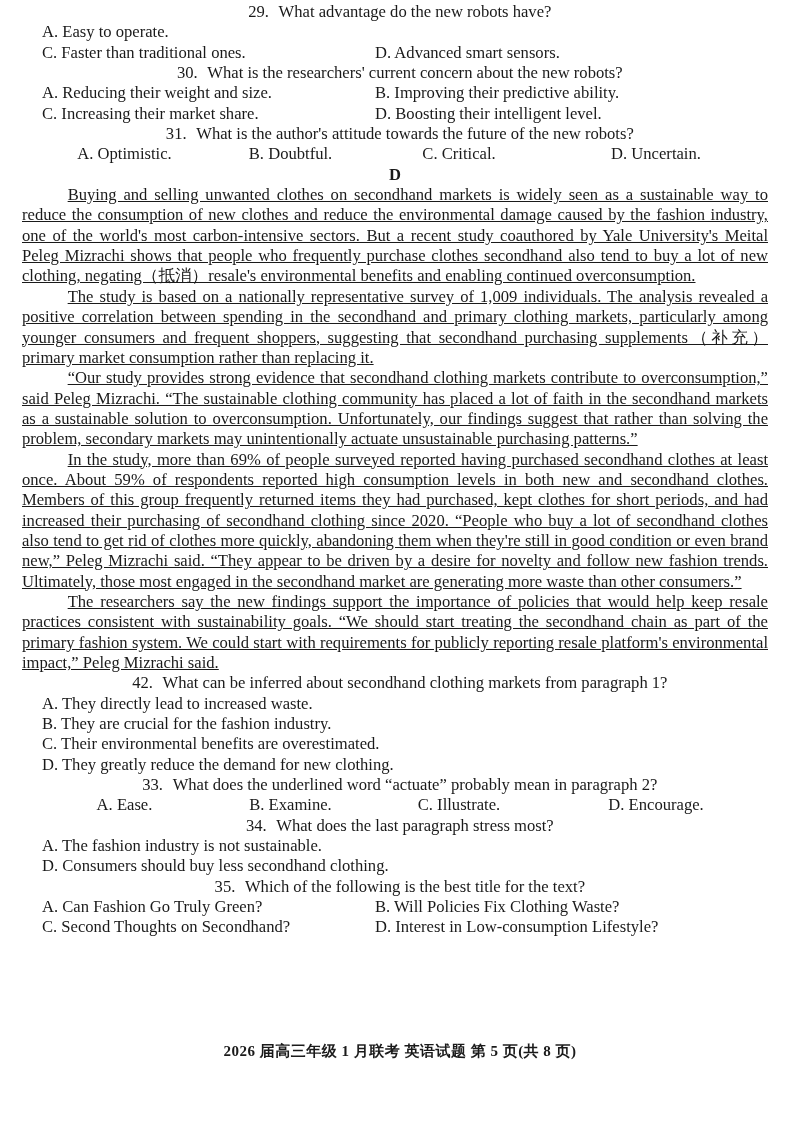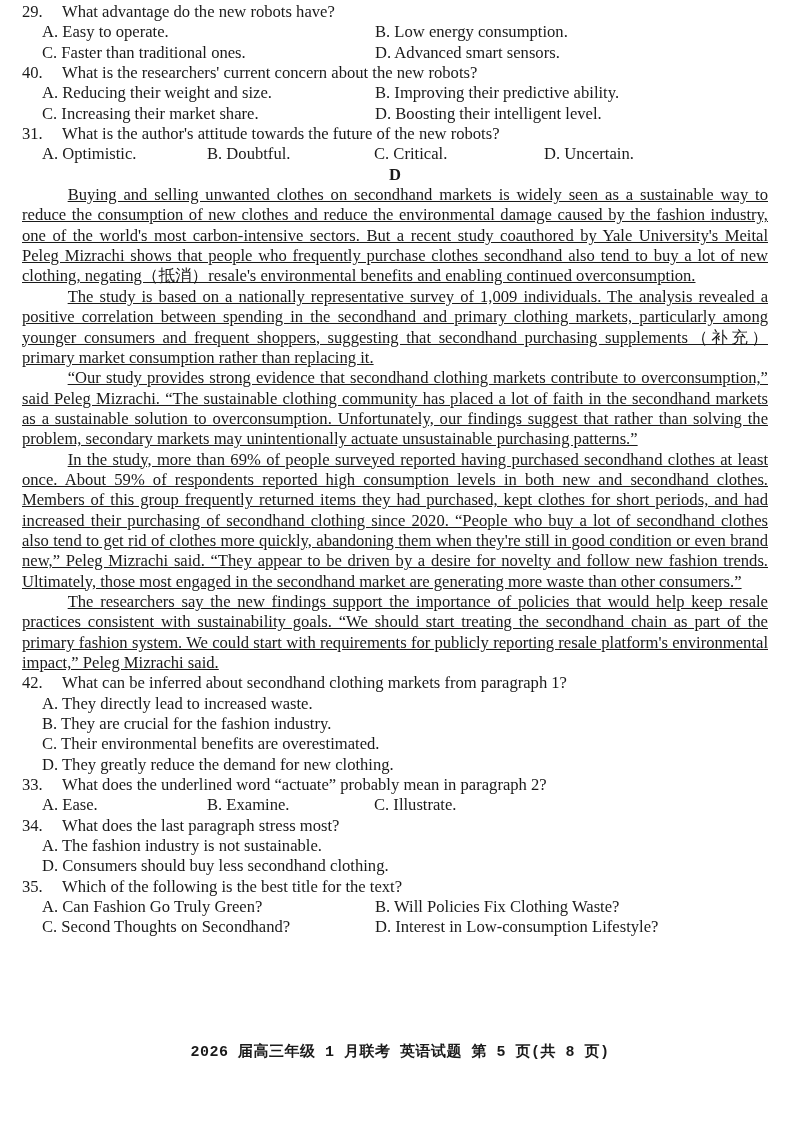--- a/index.html
+++ b/index.html
@@ -3,50 +3,49 @@
 <meta charset="utf-8">
 <style>
   html, body { margin: 0; padding: 0; }
   body {
     width: 800px; height: 1132px; background: #ffffff; color: #1a1a1a;
     font-family: "Liberation Serif", "DejaVu Serif", serif;
     font-size: 16.6px; position: relative; overflow: hidden;
   }
   .page { position: absolute; left: 22px; top: 2px; width: 746px; }
   .line { height: 20.35px; line-height: 20.35px; white-space: nowrap; }
-  .q { padding-left: 40px; text-indent: -40px; }
+  .q { padding-left: 40px; text-indent: -40px; text-align: center; }
   .qnum { display: inline-block; width: 40px; text-indent: 0; }
   .opts { padding-left: 20px; }
   .opt-grid2 { display: grid; grid-template-columns: 333px 1fr; padding-left: 20px; }
-  .opt-grid4 { display: grid; grid-template-columns: 165px 167px 170px 1fr; padding-left: 20px; }
+  .opt-grid4 { display: grid; grid-template-columns: 165px 167px 170px 1fr; padding-left: 20px; text-align: center; }
   .section-letter { text-align: center; font-weight: bold; height: 20.35px; line-height: 20.35px; }
   .para { text-align: justify; text-align-last: left; line-height: 20.35px; }
   .para p { margin: 0; text-indent: 2.75em; text-decoration: underline; }
   .ul { text-decoration: underline; }
   .footer {
     position: absolute; top: 1042px; left: 0; width: 800px; text-align: center;
-    font-family: Liberation Mono, monospace; font-weight: bold; font-size: 15px; letter-spacing: 0.5px;
+    font-family: Liberation Serif, serif; font-weight: bold; font-size: 15px; letter-spacing: 0.5px;
   }
 </style>
 </head>
 <body>
 
 <div class="page">
 
   <div class="line q"><span class="qnum">29.</span><span>What advantage do the new robots have?</span></div>
   <div class="line opt-grid2">
     <span>A. Easy to operate.</span>
-    <span>B. Low energy consumption.</span>
   </div>
   <div class="line opt-grid2">
     <span>C. Faster than traditional ones.</span>
     <span>D. Advanced smart sensors.</span>
   </div>
 
-  <div class="line q"><span class="qnum">40.</span><span>What is the researchers' current concern about the new robots?</span></div>
+  <div class="line q"><span class="qnum">30.</span><span>What is the researchers' current concern about the new robots?</span></div>
   <div class="line opt-grid2">
     <span>A. Reducing their weight and size.</span>
     <span>B. Improving their predictive ability.</span>
   </div>
   <div class="line opt-grid2">
     <span>C. Increasing their market share.</span>
     <span>D. Boosting their intelligent level.</span>
   </div>
 
   <div class="line q"><span class="qnum">31.</span><span>What is the author's attitude towards the future of the new robots?</span></div>
@@ -71,20 +70,21 @@
   <div class="line opts">A. They directly lead to increased waste.</div>
   <div class="line opts">B. They are crucial for the fashion industry.</div>
   <div class="line opts">C. Their environmental benefits are overestimated.</div>
   <div class="line opts">D. They greatly reduce the demand for new clothing.</div>
 
   <div class="line q"><span class="qnum">33.</span><span>What does the underlined word “actuate” probably mean in paragraph 2?</span></div>
   <div class="line opt-grid4">
     <span>A. Ease.</span>
     <span>B. Examine.</span>
     <span>C. Illustrate.</span>
+    <span>D. Encourage.</span>
   </div>
 
   <div class="line q"><span class="qnum">34.</span><span>What does the last paragraph stress most?</span></div>
   <div class="line opts">A. The fashion industry is not sustainable.</div>
   <div class="line opts">D. Consumers should buy less secondhand clothing.</div>
 
   <div class="line q"><span class="qnum">35.</span><span>Which of the following is the best title for the text?</span></div>
   <div class="line opt-grid2">
     <span>A. Can Fashion Go Truly Green?</span>
     <span>B. Will Policies Fix Clothing Waste?</span>

